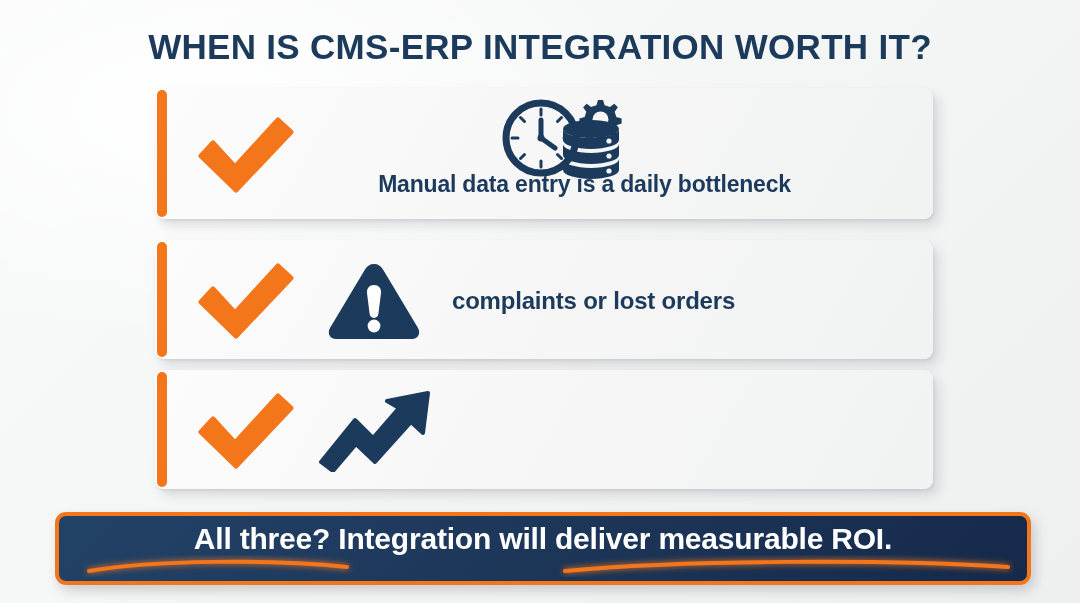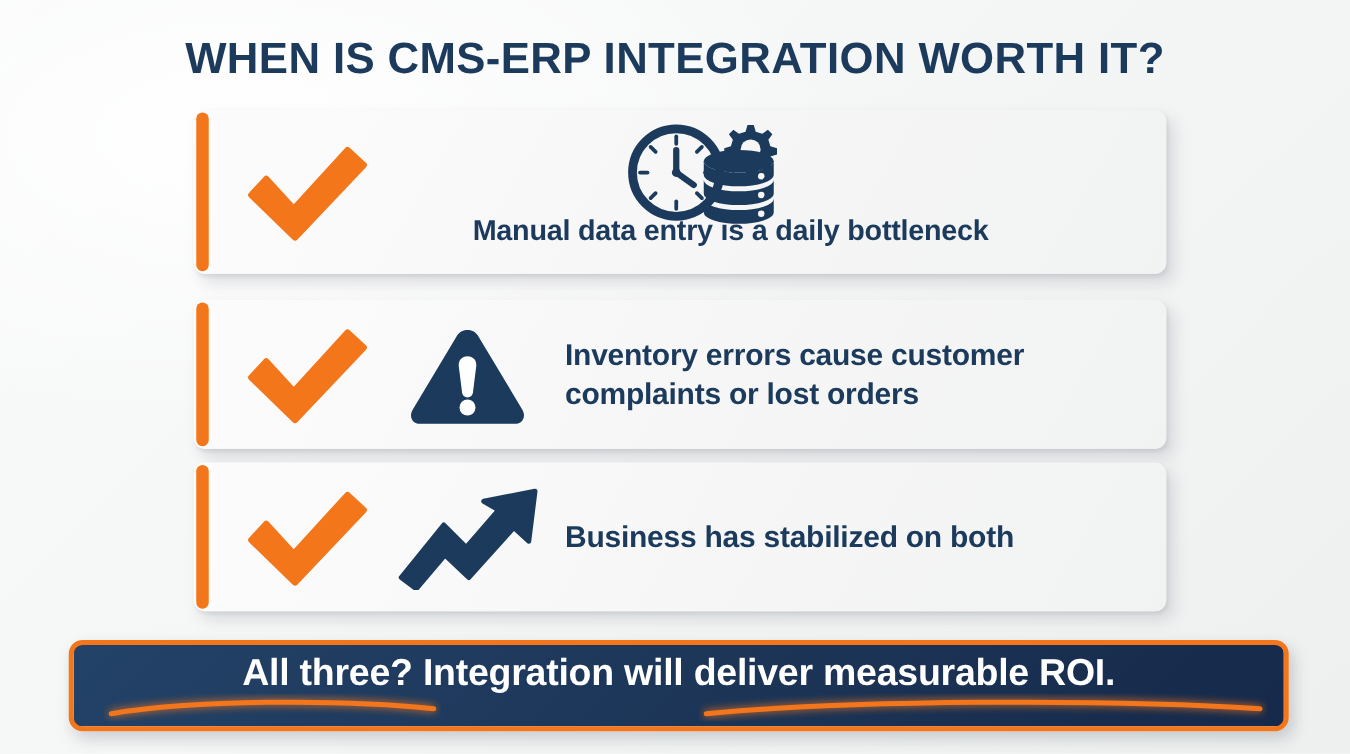--- a/index.html
+++ b/index.html
@@ -257,21 +257,20 @@
 
       <div class="icon-slot icon-warning">
         <svg viewBox="0 0 104 84" xmlns="http://www.w3.org/2000/svg">
           <path d="M52 6 C56 6 59 8 61 11.5 L96 70 C99 75.5 96 81 90 81 L14 81 C8 81 5 75.5 8 70 L43 11.5 C45 8 48 6 52 6 Z" fill="#1b3a5c"></path>
           <path d="M52 27 c4.5 0 7.5 3.4 7 7.8 l-2.6 21 c-0.3 2.4 -2 4.1 -4.4 4.1 s-4.1-1.7 -4.4-4.1 l-2.6-21 c-0.5-4.4 2.5-7.8 7-7.8 Z" fill="#ffffff"></path>
           <circle cx="52" cy="68" r="6.4" fill="#ffffff"></circle>
         </svg>
       </div>
 
       <div class="card-text text-2">
-        <div>Inventory errors cause customer</div>
         <div>complaints or lost orders</div>
       </div>
     </div>
   </div>
 
   <div class="card card-3">
     <div class="card-bar"></div>
     <div class="card-body">
 
       <div class="check">
@@ -280,21 +279,20 @@
         </svg>
       </div>
 
       <div class="icon-slot icon-trend">
         <svg viewBox="0 0 120 84" xmlns="http://www.w3.org/2000/svg">
           <path d="M6 74 L40 32 L58 50 L84 20 L72 13 L113 5 L108 45 L96 34 L60 74 L41 56 L18 83 Z" fill="#1b3a5c" stroke="#1b3a5c" stroke-width="4" stroke-linejoin="round"></path>
         </svg>
       </div>
 
       <div class="card-text text-3">
-        <div>Business has stabilized on both</div>
       </div>
     </div>
   </div>
 
   <div class="banner">
     <div class="banner-text">All three? Integration will deliver measurable ROI.</div>
 
     <div class="underline underline-a">
       <svg viewBox="0 0 270 22" xmlns="http://www.w3.org/2000/svg">
         <defs>

